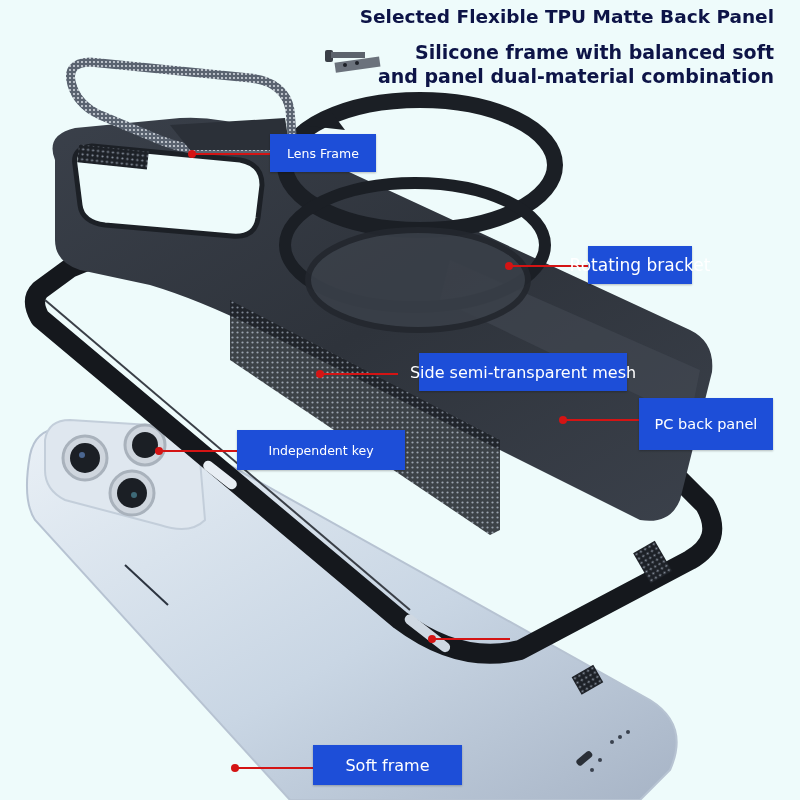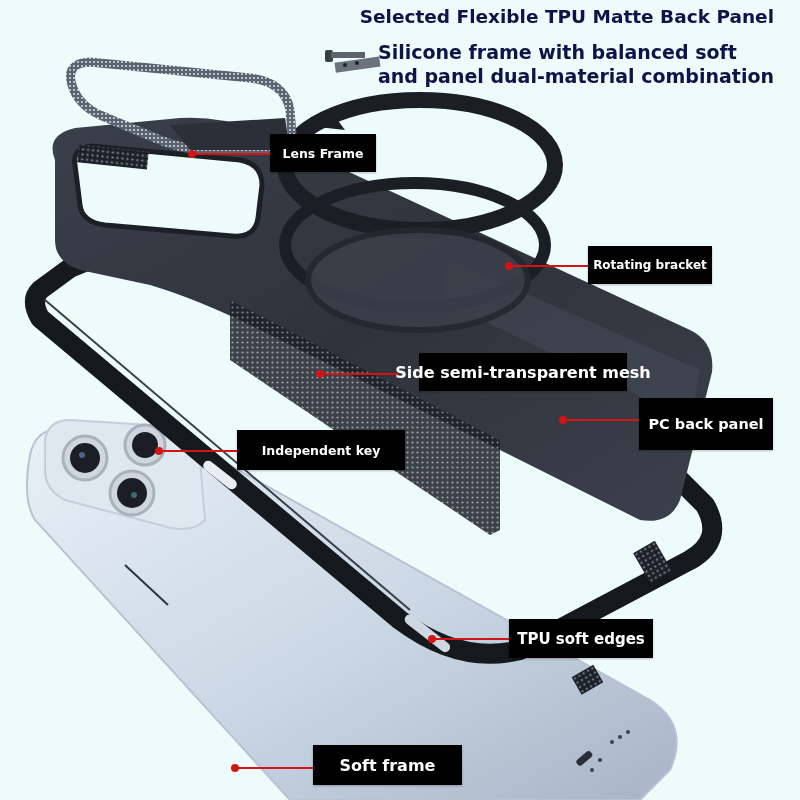--- a/index.html
+++ b/index.html
@@ -4,27 +4,27 @@
 <style>
   html, body { margin: 0; padding: 0; }
   body {
     width: 800px; height: 800px; overflow: hidden; position: relative;
     background: #eefbfb;
     font-family: "DejaVu Sans", "Liberation Sans", sans-serif;
   }
   .stage { position: absolute; left: 0; top: 0; width: 800px; height: 800px; }
   .stage svg { position: absolute; left: 0; top: 0; }
   .headline {
-    position: absolute; right: 26px; color: #0d1447;
+    position: absolute; right: 26px; text-align: right; color: #0d1447;
     font-weight: bold; white-space: nowrap;
   }
   .h1 { top: 6px; font-size: 18.5px; }
   .h2 { top: 40px; font-size: 19px; line-height: 24px; }
   .callout {
-    position: absolute; background: #000000; color: #fff; font-weight: bold;
+    position: absolute; background: #1d4ed8; color: #fff; font-weight: normal;
     display: flex; align-items: center; justify-content: center;
     box-shadow: 0 1px 2px rgba(0,0,0,0.25); white-space: nowrap;
   }
   .leader { position: absolute; height: 2px; background: #d41414; }
   .dot { position: absolute; width: 8px; height: 8px; border-radius: 50%; background: #d41414; }
 </style>
 </head>
 <body>
 
 <div class="stage">
@@ -124,21 +124,21 @@
   </div>
 
   <div class="dot" style="left:188px;top:150px"></div>
   <div class="leader" style="left:194px;top:153px;width:76px"></div>
   <div class="callout" style="left:270px;top:134px;width:106px;height:38px;font-size:12.5px">
     <span>Lens Frame</span>
   </div>
 
   <div class="dot" style="left:505px;top:262px"></div>
   <div class="leader" style="left:511px;top:265px;width:77px"></div>
-  <div class="callout" style="left:588px;top:246px;width:124px;height:38px;font-size:12px">
+  <div class="callout" style="left:588px;top:246px;width:104px;height:38px;font-size:17px">
     <span>Rotating bracket</span>
   </div>
 
   <div class="dot" style="left:316px;top:370px"></div>
   <div class="leader" style="left:322px;top:373px;width:76px"></div>
   <div class="callout" style="left:419px;top:353px;width:208px;height:38px;font-size:16px">
     <span>Side semi-transparent mesh</span>
   </div>
 
   <div class="dot" style="left:559px;top:416px"></div>
@@ -148,22 +148,19 @@
   </div>
 
   <div class="dot" style="left:155px;top:447px"></div>
   <div class="leader" style="left:161px;top:450px;width:77px"></div>
   <div class="callout" style="left:237px;top:430px;width:168px;height:40px;font-size:12.5px">
     <span>Independent key</span>
   </div>
 
   <div class="dot" style="left:428px;top:635px"></div>
   <div class="leader" style="left:434px;top:638px;width:76px"></div>
-  <div class="callout" style="left:509px;top:619px;width:144px;height:39px;font-size:15px">
-    <span>TPU soft edges</span>
-  </div>
 
   <div class="dot" style="left:231px;top:764px"></div>
   <div class="leader" style="left:237px;top:767px;width:77px"></div>
   <div class="callout" style="left:313px;top:745px;width:149px;height:40px;font-size:16px">
     <span>Soft frame</span>
   </div>
 </div>
 
 </body></html>

